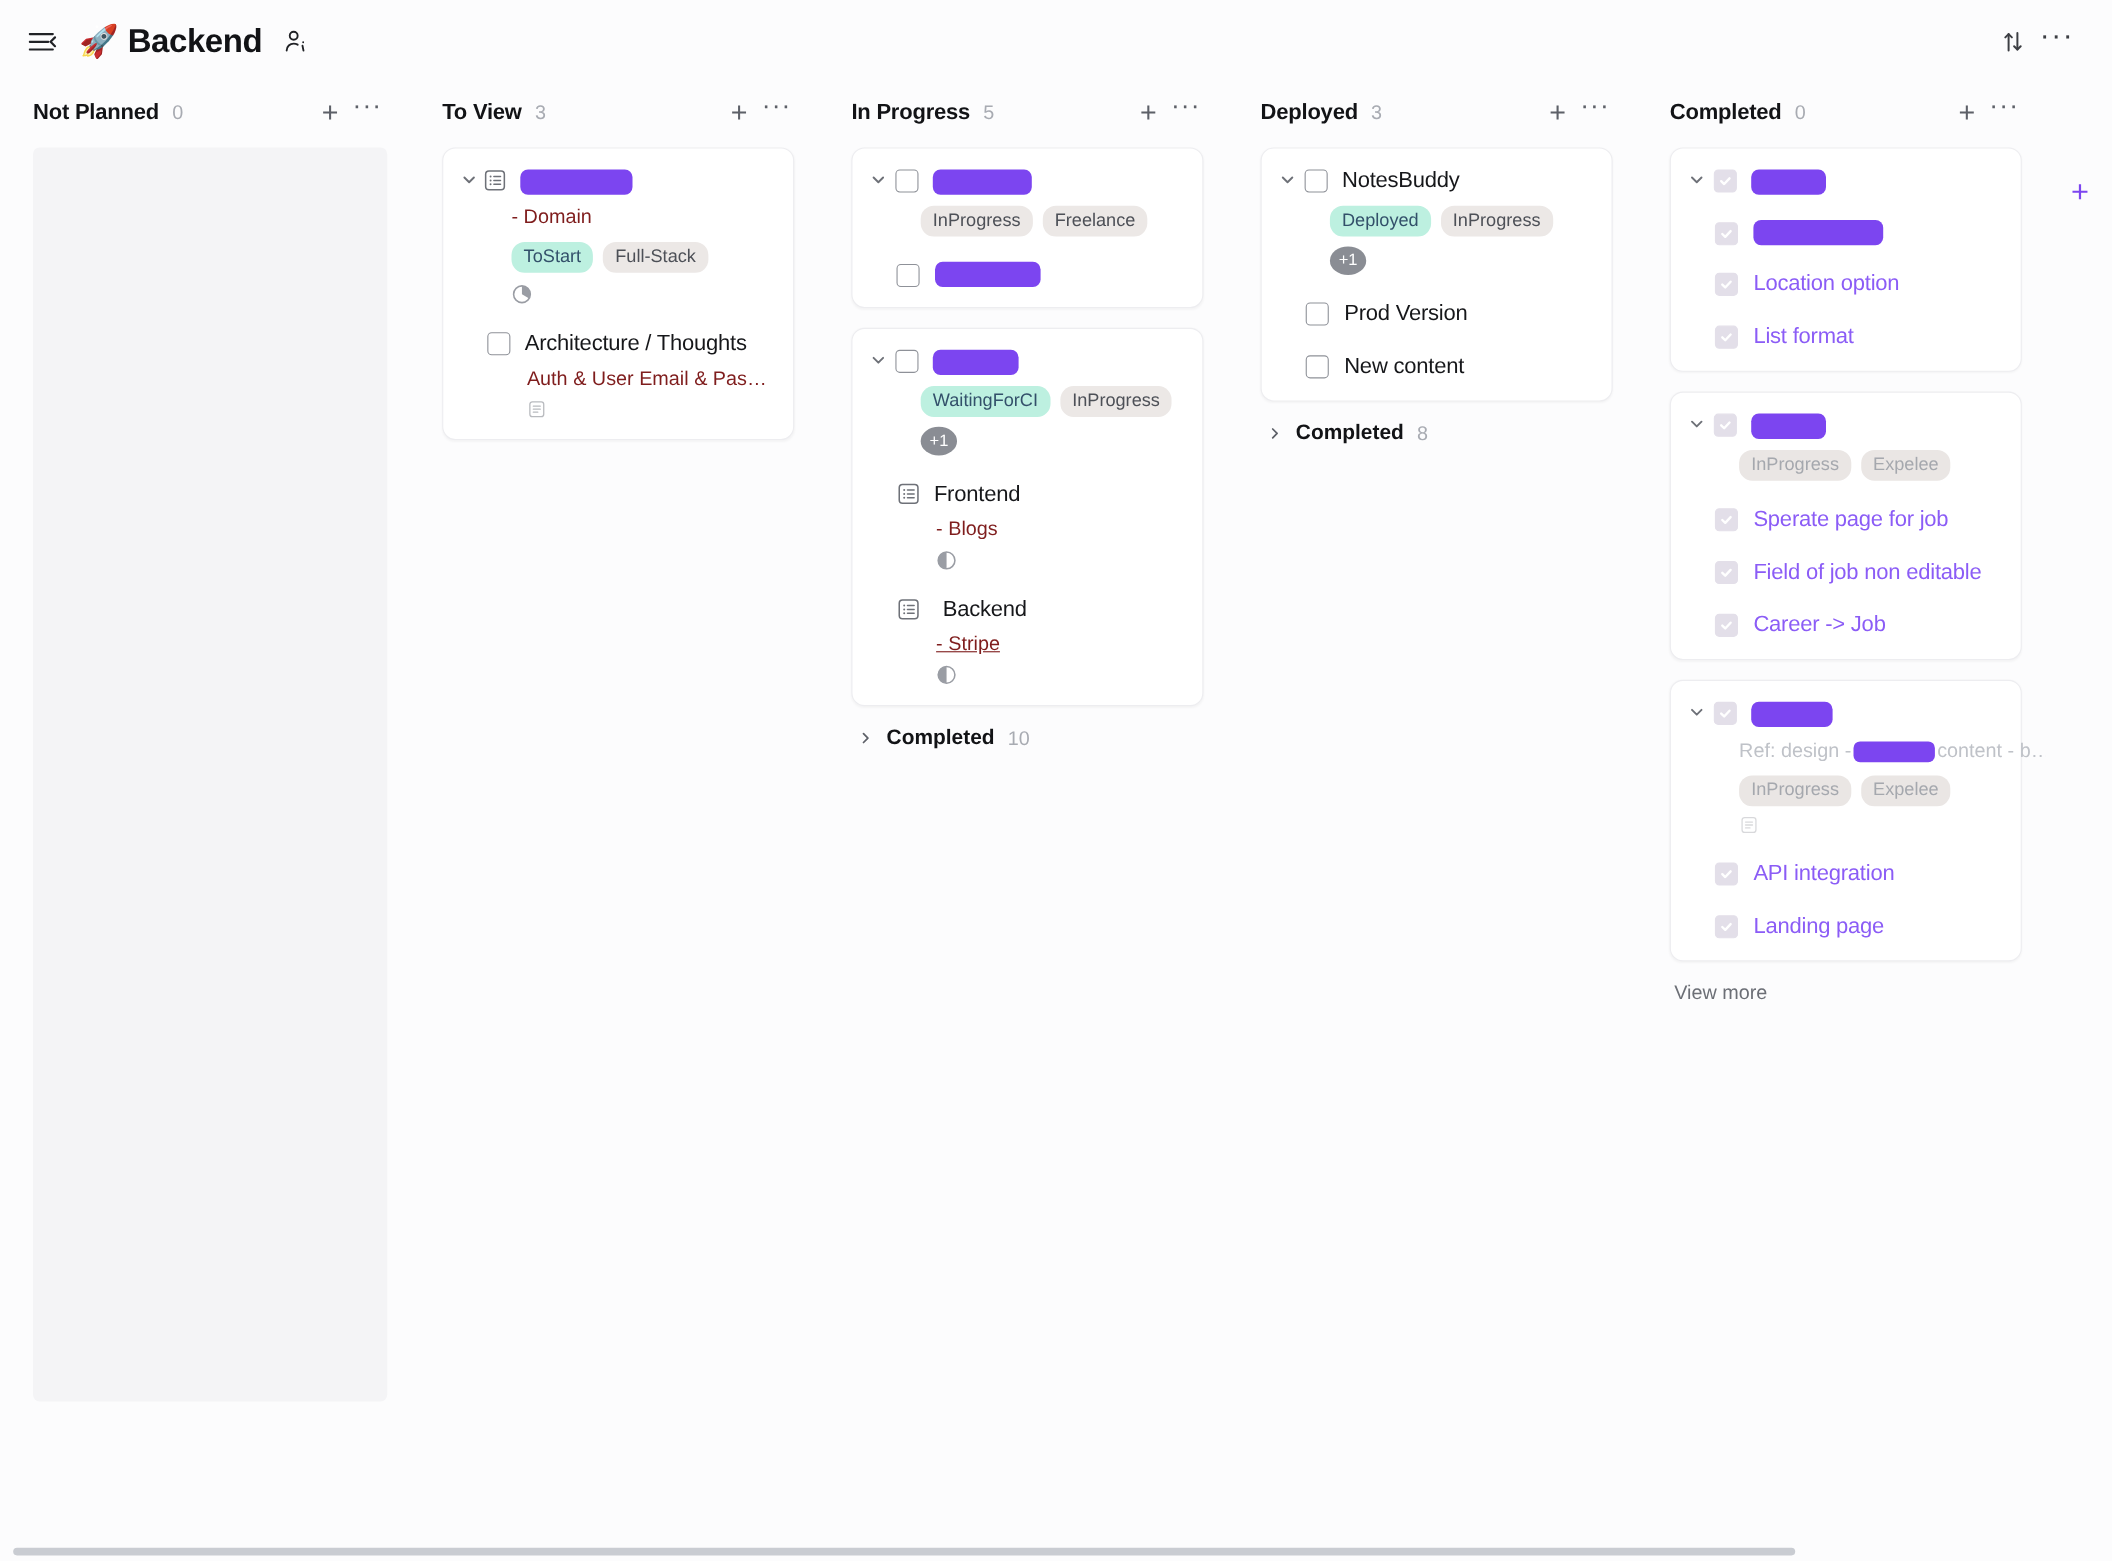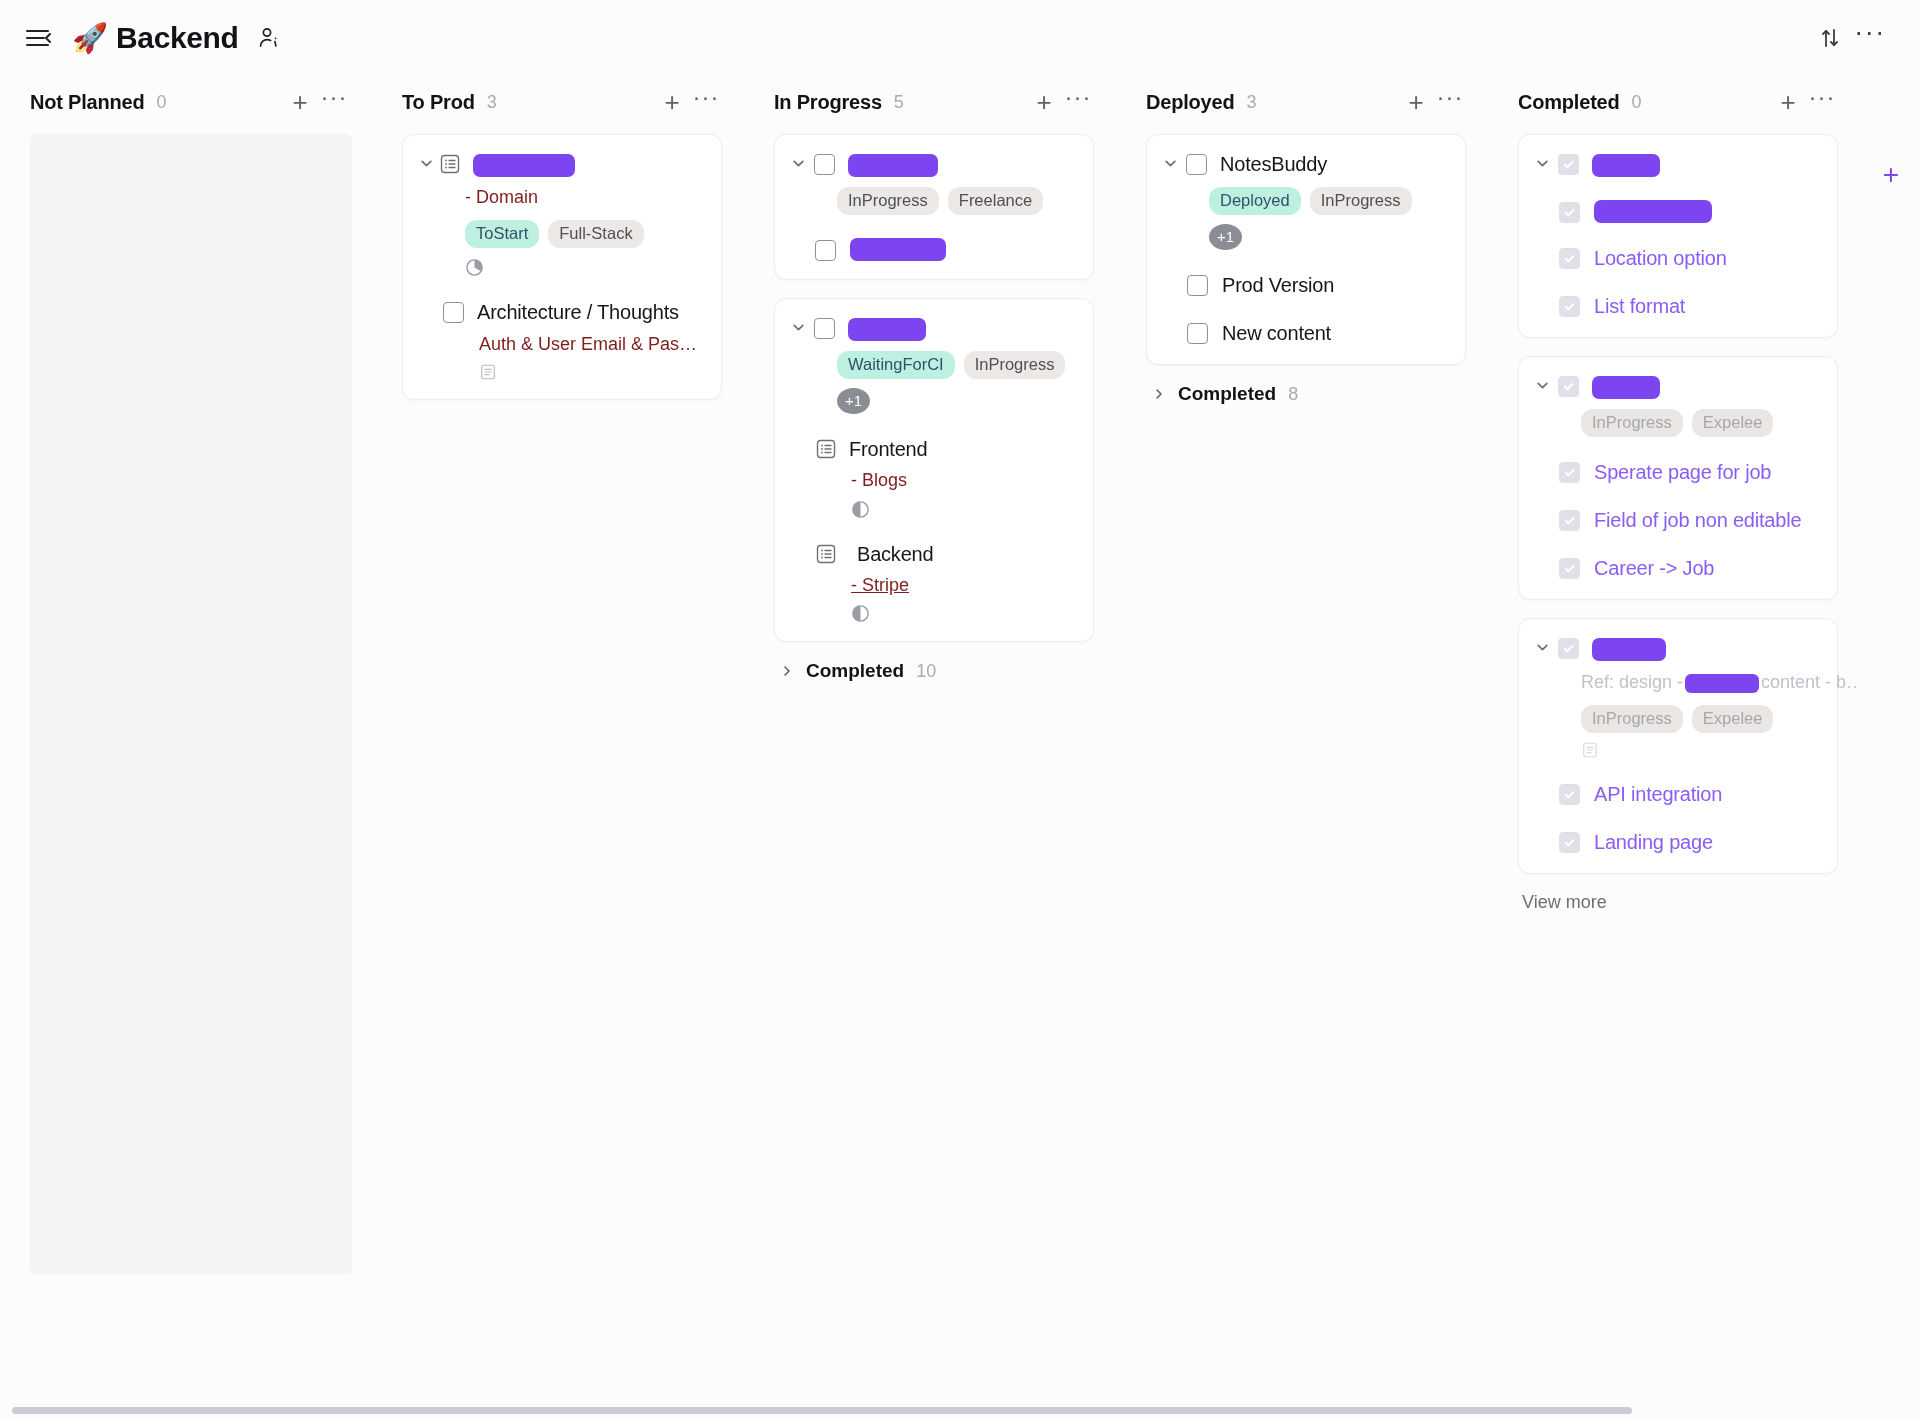--- a/index.html
+++ b/index.html
@@ -215,21 +215,21 @@
         <span class="col-act plus">+</span>
         <span class="col-act dots">···</span>
       </div>
       <div class="col-body">
         <div class="dropzone"></div>
       </div>
     </div>
 
     <div class="column">
       <div class="col-header">
-        <span class="col-title">To Prod</span>
+        <span class="col-title">To View</span>
         <span class="col-count">3</span>
         <span class="col-hspacer"></span>
         <span class="col-act plus">+</span>
         <span class="col-act dots">···</span>
       </div>
       <div class="col-body">
 
         <div class="card">
           <div class="row">
             <span class="chev">

